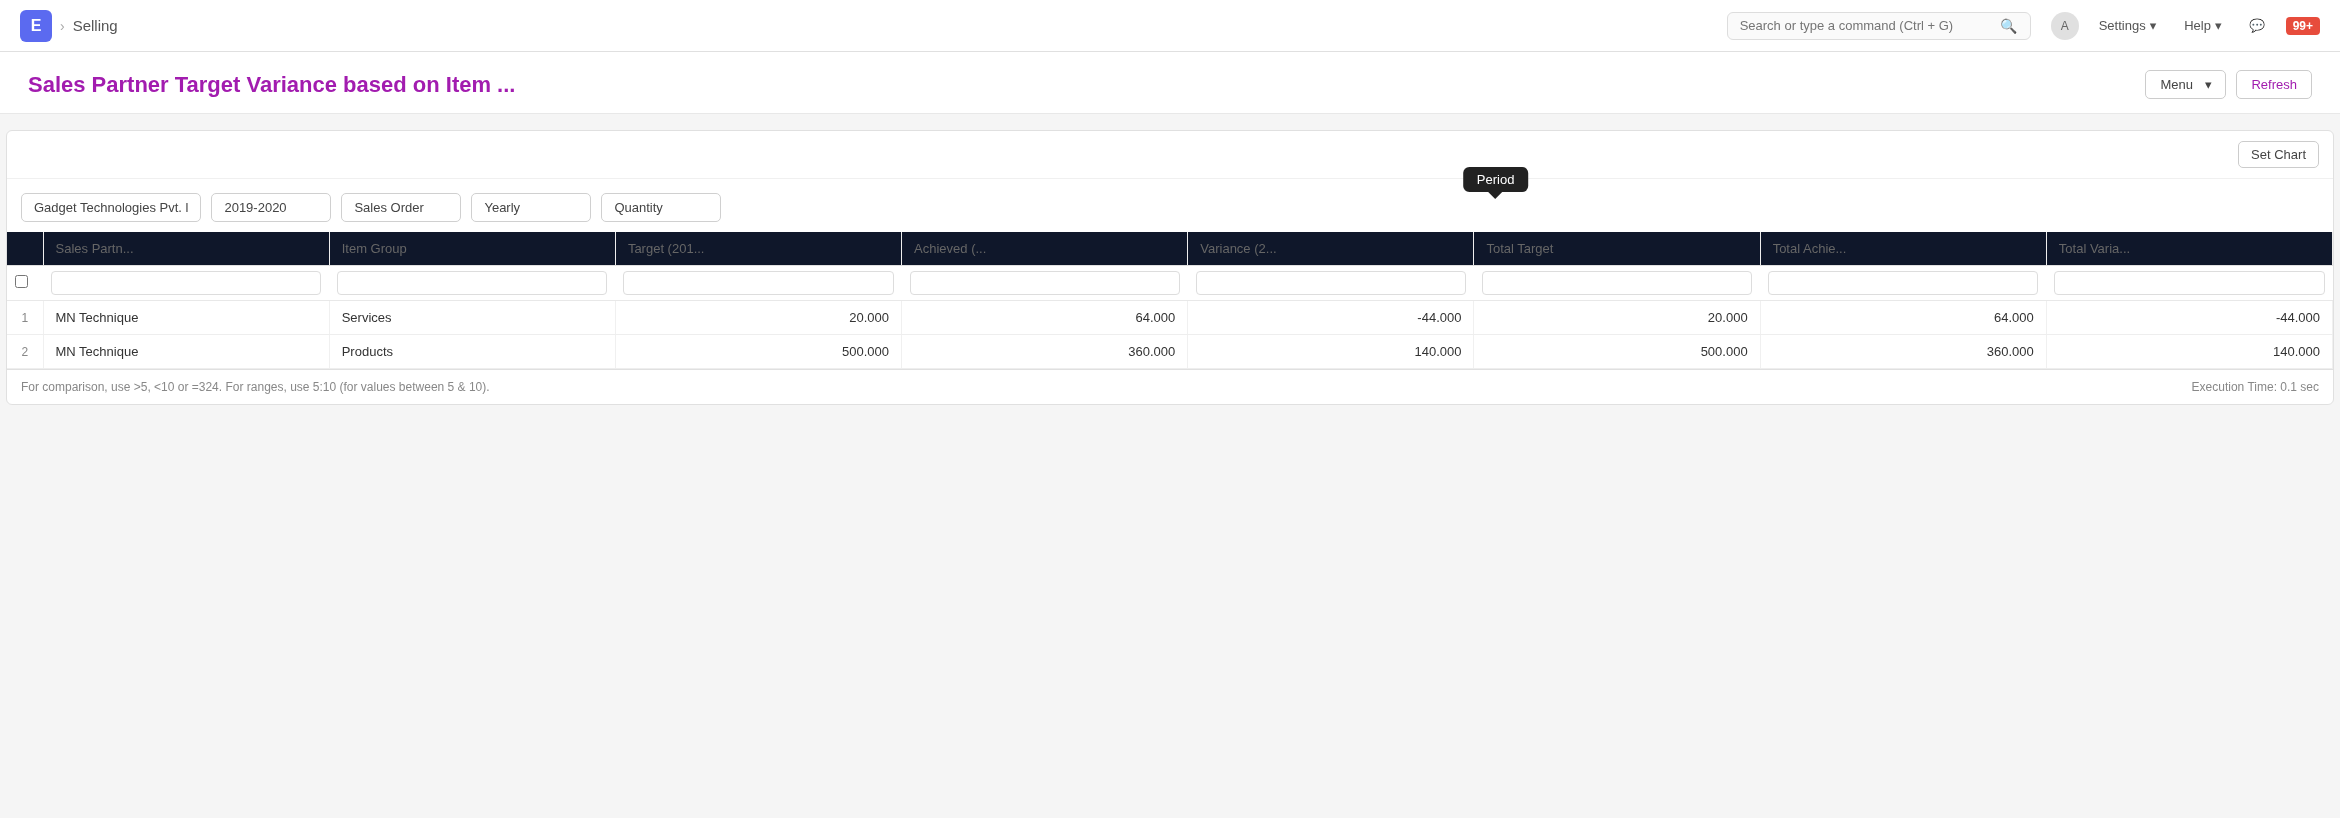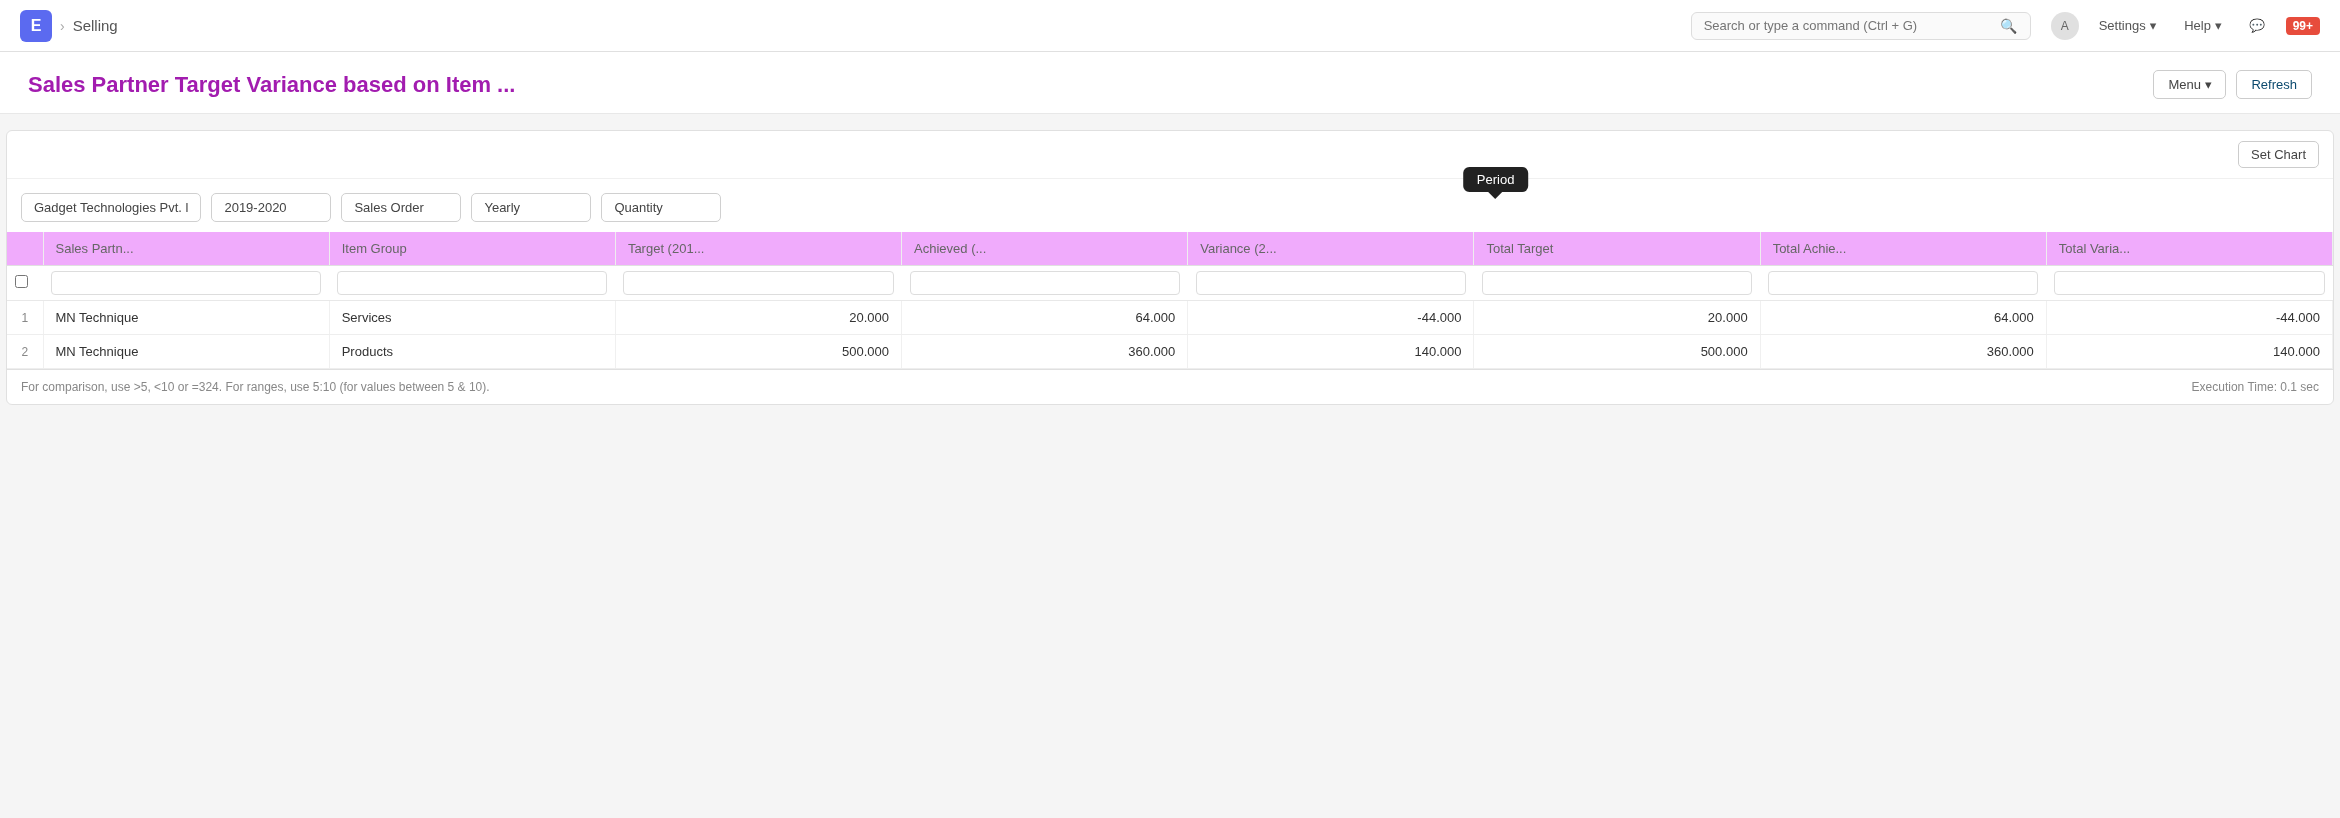--- a/index.html
+++ b/index.html
@@ -12,21 +12,21 @@
     }
     .app-icon {
       width: 32px; height: 32px; background: #5b6af0; border-radius: 6px;
       display: flex; align-items: center; justify-content: center;
       color: #fff; font-weight: bold; font-size: 16px; margin-right: 8px; flex-shrink: 0;
     }
     .nav-chevron { color: #aaa; margin-right: 8px; font-size: 14px; }
     .nav-module { font-size: 15px; color: #555; margin-right: auto; }
     .search-bar {
       display: flex; align-items: center; border: 1px solid #ddd; border-radius: 6px;
-      padding: 5px 12px; background: #fafafa; width: 340px; margin-right: 20px;
+      padding: 5px 12px; background: #fafafa; width: 304px; margin-right: 20px;
     }
     .search-bar input {
       border: none; background: transparent; outline: none; font-size: 13px;
       color: #666; width: 100%;
     }
     .search-icon { color: #aaa; margin-left: 6px; font-size: 14px; }
     .nav-actions { display: flex; align-items: center; gap: 12px; }
     .nav-avatar {
       width: 28px; height: 28px; background: #e0e0e0; border-radius: 50%;
       display: flex; align-items: center; justify-content: center; font-size: 12px; color: #666;
@@ -44,25 +44,25 @@
     .page-header {
       background: #fff; padding: 18px 28px 14px;
       display: flex; align-items: center; justify-content: space-between;
       border-bottom: 1px solid #e8e8e8;
     }
     .page-title { font-size: 22px; font-weight: 600; color: #a21caf; }
     .header-actions { display: flex; gap: 10px; }
     .btn-menu {
       background: #fff; border: 1px solid #ccc; border-radius: 5px;
       padding: 6px 14px; cursor: pointer; font-size: 13px; color: #444;
-      display: flex; align-items: center; gap: 4px;
+      display: flex; align-items: center; gap: 12px;
     }
     .btn-refresh {
       background: #fff; border: 1px solid #ccc; border-radius: 5px;
-      padding: 6px 14px; cursor: pointer; font-size: 13px; color: #0c4a6e;
+      padding: 6px 14px; cursor: pointer; font-size: 13px; color: #a21caf;
     }
 
     
     .report-container {
       margin: 16px 6px 0; background: #fff; border: 1px solid #e0e0e0; border-radius: 6px;
     }
 
     
     .report-top {
       display: flex; justify-content: flex-end;
@@ -95,21 +95,21 @@
       content: ''; position: absolute; bottom: -7px; left: 50%; transform: translateX(-50%);
       border-left: 7px solid transparent; border-right: 7px solid transparent;
       border-top: 7px solid #222;
     }
 
     
     .report-table {
       width: 100%; border-collapse: collapse; font-size: 13px;
     }
     .report-table thead tr th {
-      background: #f0abfc; text-align: left; padding: 9px 12px;
+      background: #0f172a; text-align: left; padding: 9px 12px;
       font-weight: 500; color: #666; border-bottom: 1px solid #e0e0e0;
       border-right: 1px solid #eee;
       white-space: nowrap;
     }
     .report-table thead tr th:first-child { width: 36px; text-align: center; }
     .report-table .filter-row td {
       padding: 5px 8px; border-bottom: 1px solid #e8e8e8;
     }
     .filter-row input {
       width: 100%; border: 1px solid #ddd; border-radius: 4px;

